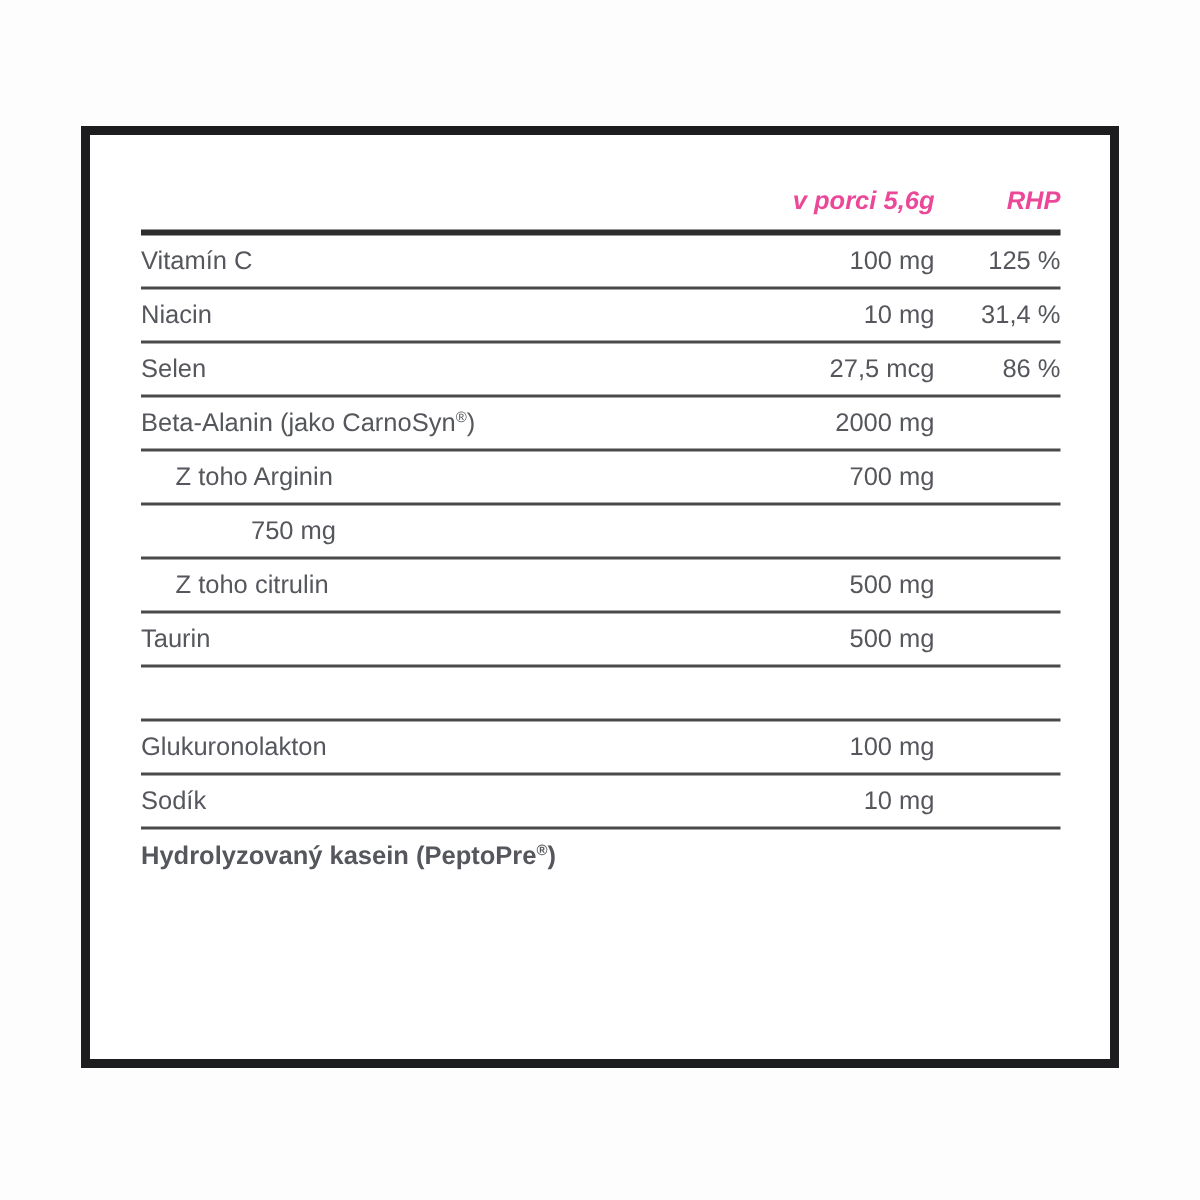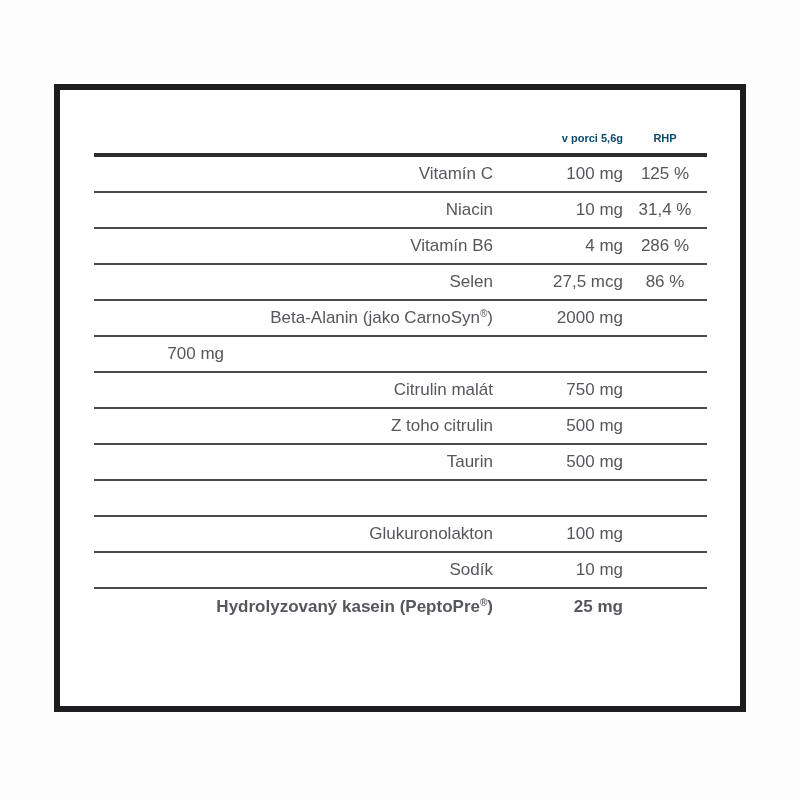--- a/index.html
+++ b/index.html
@@ -18,41 +18,42 @@
   .facts-table {
     position: absolute;
     left: 34px; top: 0;
     width: 613px;
   }
   .head-row {
     display: flex;
     align-items: flex-end;
     height: 63px;
     padding-bottom: 9px;
-    color: #0c4a6e;
+    color: #ec4899;
     font-weight: bold;
-    font-size: 11px;
+    font-size: 17px;
+    font-style: italic;
   }
   .head-rule {
     height: 4px;
     background: #2d2d2e;
   }
   .row {
     display: flex;
     align-items: center;
     height: 36px;
     border-bottom: 2px solid #4a4a4a;
     font-size: 17px;
     color: #55575c;
   }
   .row:last-child { border-bottom: none; font-weight: bold; }
-  .c-label { flex: 1; text-align: right; white-space: nowrap; }
+  .c-label { flex: 1; text-align: left; white-space: nowrap; }
   .c-label.indent { padding-left: 23px; }
   .c-amount { width: 130px; text-align: right; white-space: nowrap; }
-  .c-rhp { width: 84px; text-align: center; white-space: nowrap; }
+  .c-rhp { width: 84px; text-align: right; white-space: nowrap; }
   sup {
     font-size: 10px;
     line-height: 0;
     vertical-align: 6px;
   }
 </style>
 </head>
 <body>
 
 <div class="panel">
@@ -69,47 +70,42 @@
     <span class="c-amount">100 mg</span>
     <span class="c-rhp">125 %</span>
   </div>
 
   <div class="row">
     <span class="c-label">Niacin</span>
     <span class="c-amount">10 mg</span>
     <span class="c-rhp">31,4 %</span>
   </div>
 
-  <div class="row">
-    <span class="c-label">Vitamín B6</span>
-    <span class="c-amount">4 mg</span>
-    <span class="c-rhp">286 %</span>
-  </div>
 
 
   <div class="row">
     <span class="c-label">Selen</span>
     <span class="c-amount">27,5 mcg</span>
     <span class="c-rhp">86 %</span>
   </div>
 
   <div class="row">
     <span class="c-label">Beta-Alanin (jako CarnoSyn<sup>®</sup>)</span>
     <span class="c-amount">2000 mg</span>
     <span class="c-rhp"></span>
   </div>
 
 
   <div class="row">
+    <span class="c-label indent">Z toho Arginin</span>
     <span class="c-amount">700 mg</span>
     <span class="c-rhp"></span>
   </div>
 
   <div class="row">
-    <span class="c-label">Citrulin malát</span>
     <span class="c-amount">750 mg</span>
     <span class="c-rhp"></span>
   </div>
 
   <div class="row">
     <span class="c-label indent">Z toho citrulin</span>
     <span class="c-amount">500 mg</span>
     <span class="c-rhp"></span>
   </div>
 
@@ -130,18 +126,17 @@
   </div>
 
   <div class="row">
     <span class="c-label">Sodík</span>
     <span class="c-amount">10 mg</span>
     <span class="c-rhp"></span>
   </div>
 
   <div class="row">
     <span class="c-label">Hydrolyzovaný kasein (PeptoPre<sup>®</sup>)</span>
-    <span class="c-amount">25 mg</span>
     <span class="c-rhp"></span>
   </div>
 </div>
   </div>
 </div>
 
 </body></html>

